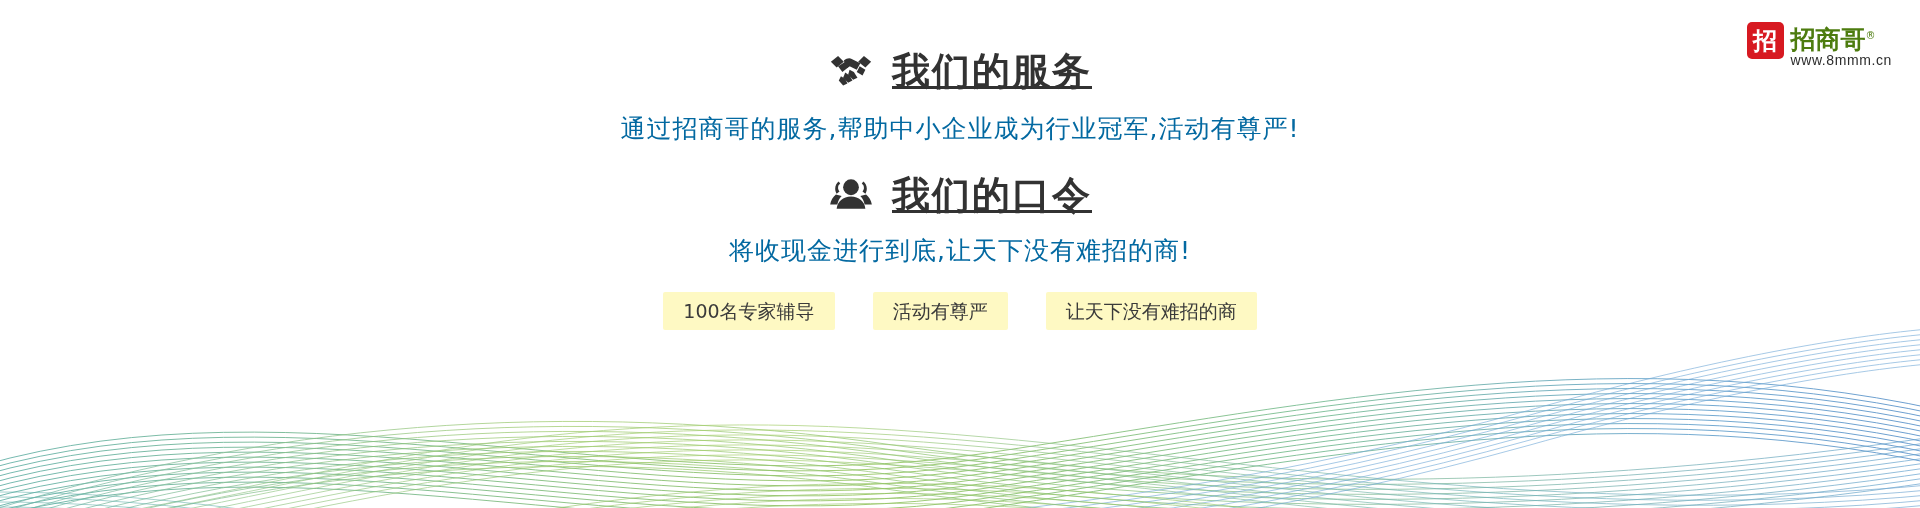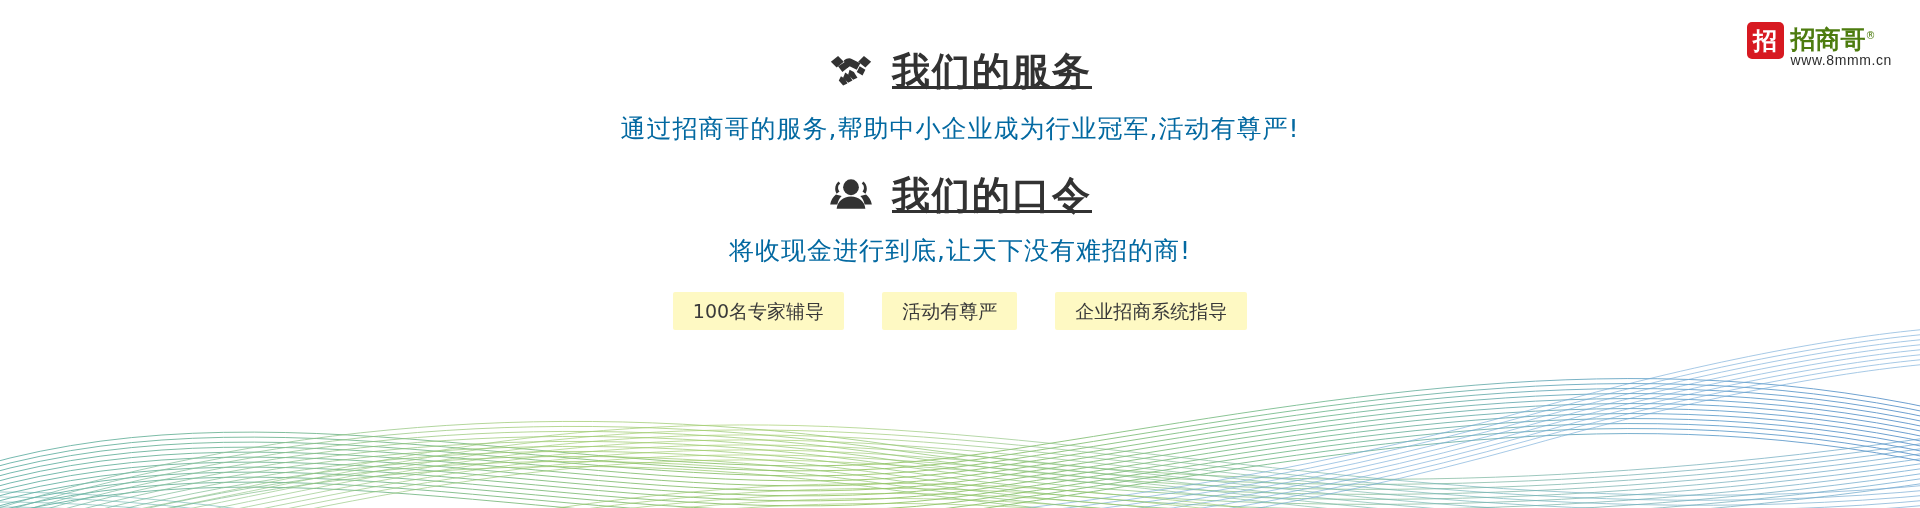--- a/index.html
+++ b/index.html
@@ -290,17 +290,17 @@
           <path d="M32 37 C21 37 13 44 12 54 L52 54 C51 44 43 37 32 37 Z"></path>
         </g>
       </svg>
       <div class="heading-text">我们的口令</div>
     </div>
     <div class="section-subtitle" id="subtitle-slogan">将收现金进行到底,让天下没有难招的商!</div>
 
     <div id="tag-row">
       <div class="tag-pill">100名专家辅导</div>
       <div class="tag-pill">活动有尊严</div>
-      <div class="tag-pill">企业招商系统指导</div>
+      <div class="tag-pill">让天下没有难招的商</div>
     </div>
 
   </div>
 </div>
 
 </body></html>

